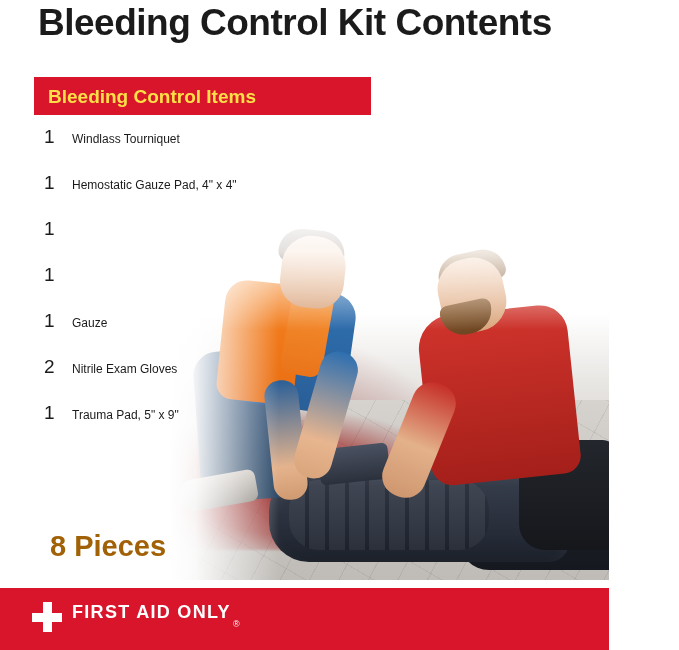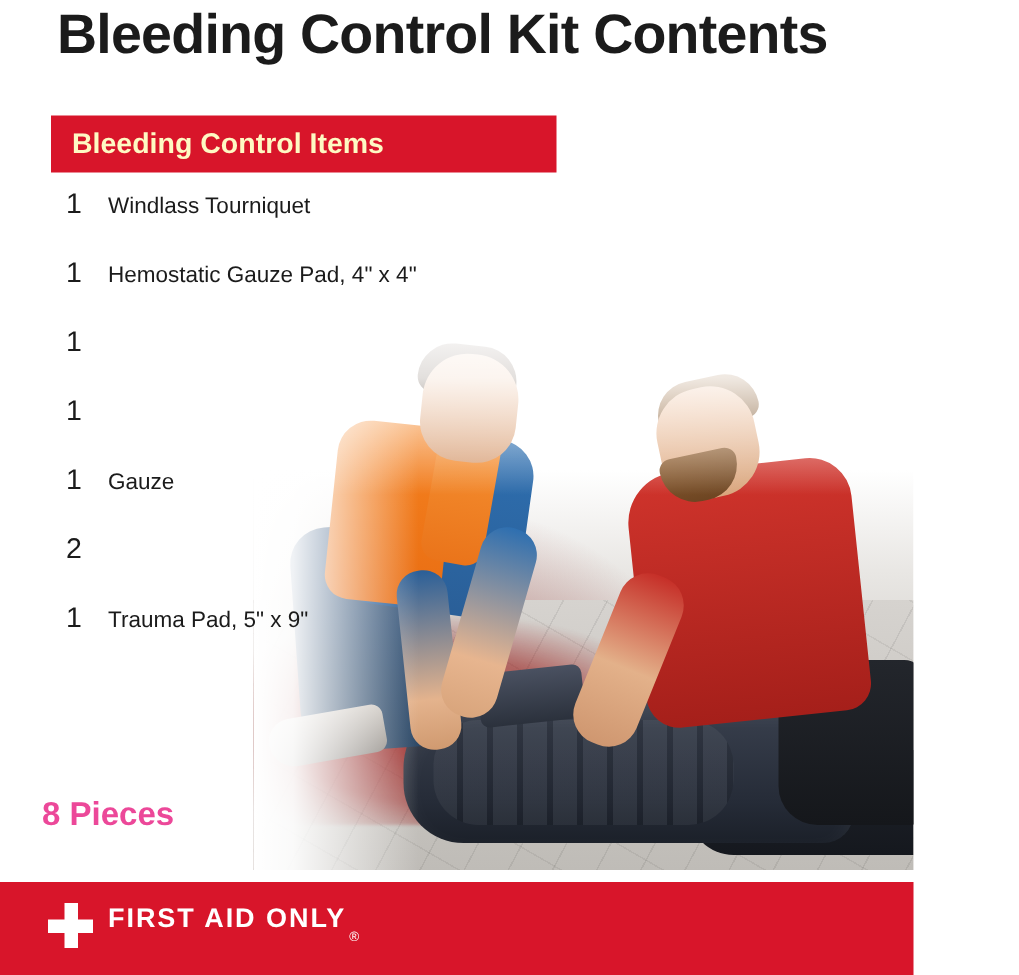--- a/index.html
+++ b/index.html
@@ -308,50 +308,50 @@
     width: 337px;
     height: 38px;
     background: #d8152a;
   }
   .section-banner span {
     position: absolute;
     left: 14px;
     top: 9px;
     font-size: 19px;
     font-weight: bold;
-    color: #fef9c3;
+    color: #fde047;
   }
   .items {
     position: absolute;
     left: 44px;
     top: 126px;
     width: 420px;
   }
   .item {
     display: flex;
     align-items: baseline;
     height: 46px;
   }
   .item .qty {
     width: 28px;
     flex: 0 0 28px;
     font-size: 19px;
     color: #1b1b1b;
   }
   .item .label {
-    font-size: 15px;
+    font-size: 12px;
     color: #1b1b1b;
   }
   .pieces {
     position: absolute;
-    left: 28px;
+    left: 50px;
     top: 530px;
-    font-size: 22px;
+    font-size: 29px;
     font-weight: bold;
-    color: #ec4899;
+    color: #a16207;
   }
 
   
   .footer {
     position: absolute;
     left: 0;
     bottom: 0;
     width: 679px;
     height: 62px;
     background: #d8152a;
@@ -454,20 +454,21 @@
     </div>
     <div class="item">
       <div class="qty">1</div>
     </div>
     <div class="item">
       <div class="qty">1</div>
       <div class="label">Gauze</div>
     </div>
     <div class="item">
       <div class="qty">2</div>
+      <div class="label">Nitrile Exam Gloves</div>
     </div>
     <div class="item">
       <div class="qty">1</div>
       <div class="label">Trauma Pad, 5" x 9"</div>
     </div>
   </div>
 
   <div class="pieces">8 Pieces</div>
 
   <div class="footer">

